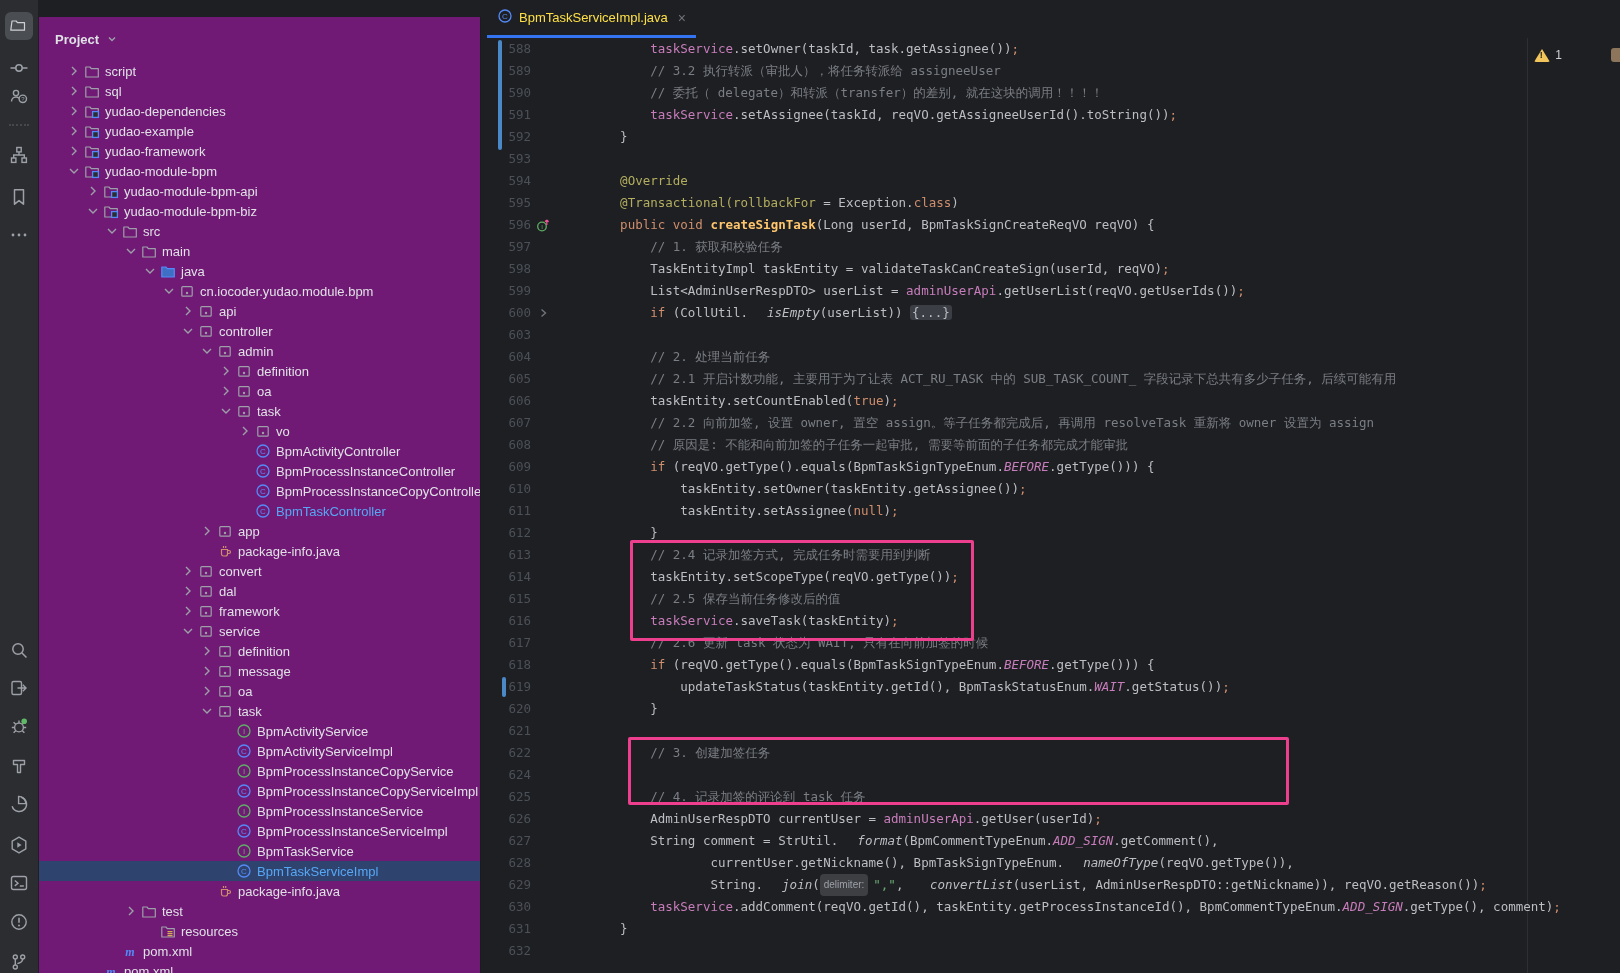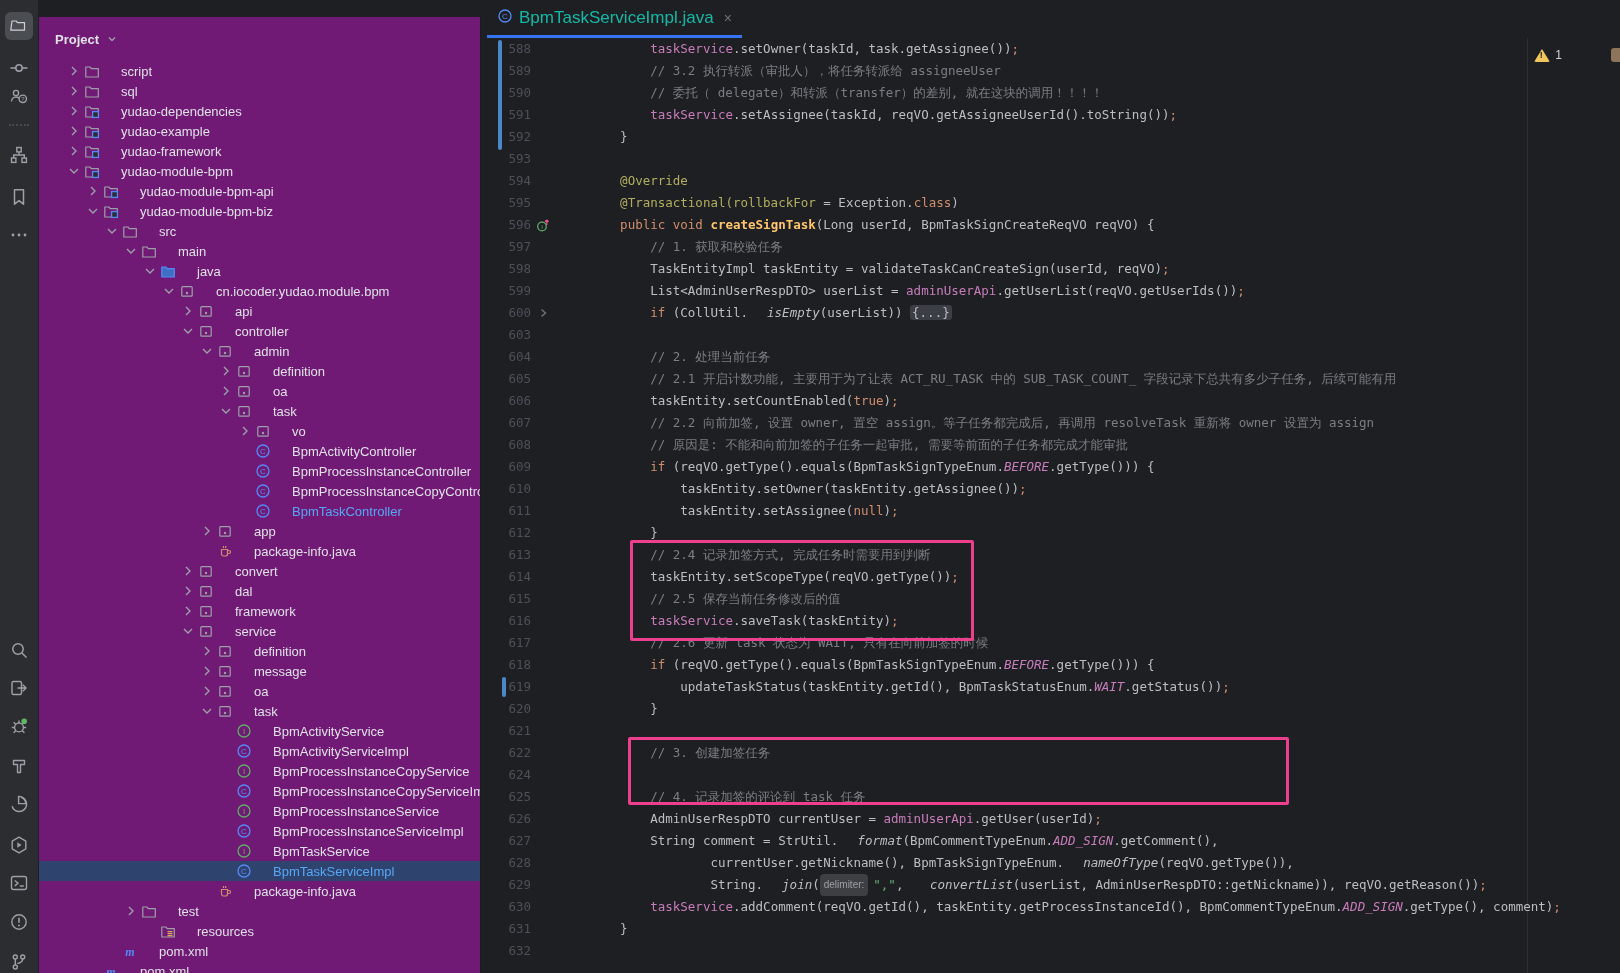--- a/index.html
+++ b/index.html
@@ -19,29 +19,29 @@
     border-right:1px solid #1a1b1e;overflow:hidden;}
   #panel-header{height:44px;display:flex;align-items:center;padding-left:16px;color:#dfe1e5;
     font-size:13px;font-weight:700;}
   #panel-header .chev{margin-left:6px;display:flex;}
   #tree{position:relative;}
   .trow{position:relative;height:20px;display:flex;align-items:center;font-size:13px;color:#dfe1e5;
     white-space:nowrap;}
   .trow.sel{background:#2e436e;}
   .trow .chevbox{width:17px;height:16px;display:flex;align-items:center;justify-content:center;flex:none;}
   .trow .ibox{width:19px;height:16px;display:flex;align-items:center;justify-content:center;flex:none;}
-  .trow .tlabel{margin-left:20px;}
+  .trow .tlabel{margin-left:4px;}
   .trow.blue .tlabel{color:#56a8f5;}
 
   
   #editor{position:absolute;left:481px;top:0;right:0;height:973px;background:#1e1f22;overflow:hidden;}
   #tabbar{position:relative;height:38px;background:#1e1f22;}
   #tab{position:absolute;left:6px;top:0;height:35px;display:flex;align-items:center;gap:6px;
     padding:0 10px;border-bottom:3px solid #3574f0;background:#1e1f22;}
-  #tab .tab-label{color:#14b8a6;font-size:17px;}
+  #tab .tab-label{color:#fde047;font-size:13px;}
   #tab .tab-close{color:#6f737a;font-size:14px;margin-left:4px;cursor:default;}
 
   #code-area{position:absolute;left:0;top:38px;right:0;bottom:0;}
   .crow{position:relative;height:22px;display:flex;align-items:center;
     font-family:"DejaVu Sans Mono","Liberation Mono",monospace;font-size:12.5px;line-height:22px;}
   .lnum{width:50px;text-align:right;color:#4b5059;flex:none;user-select:none;}
   .gslot{width:24px;height:22px;flex:none;display:flex;align-items:center;justify-content:center;}
   .ctext{white-space:pre;padding-left:35px;}
   .chgbar{position:absolute;left:21px;top:1px;width:3.5px;height:20px;background:#4a88c7;border-radius:2px;}
 

